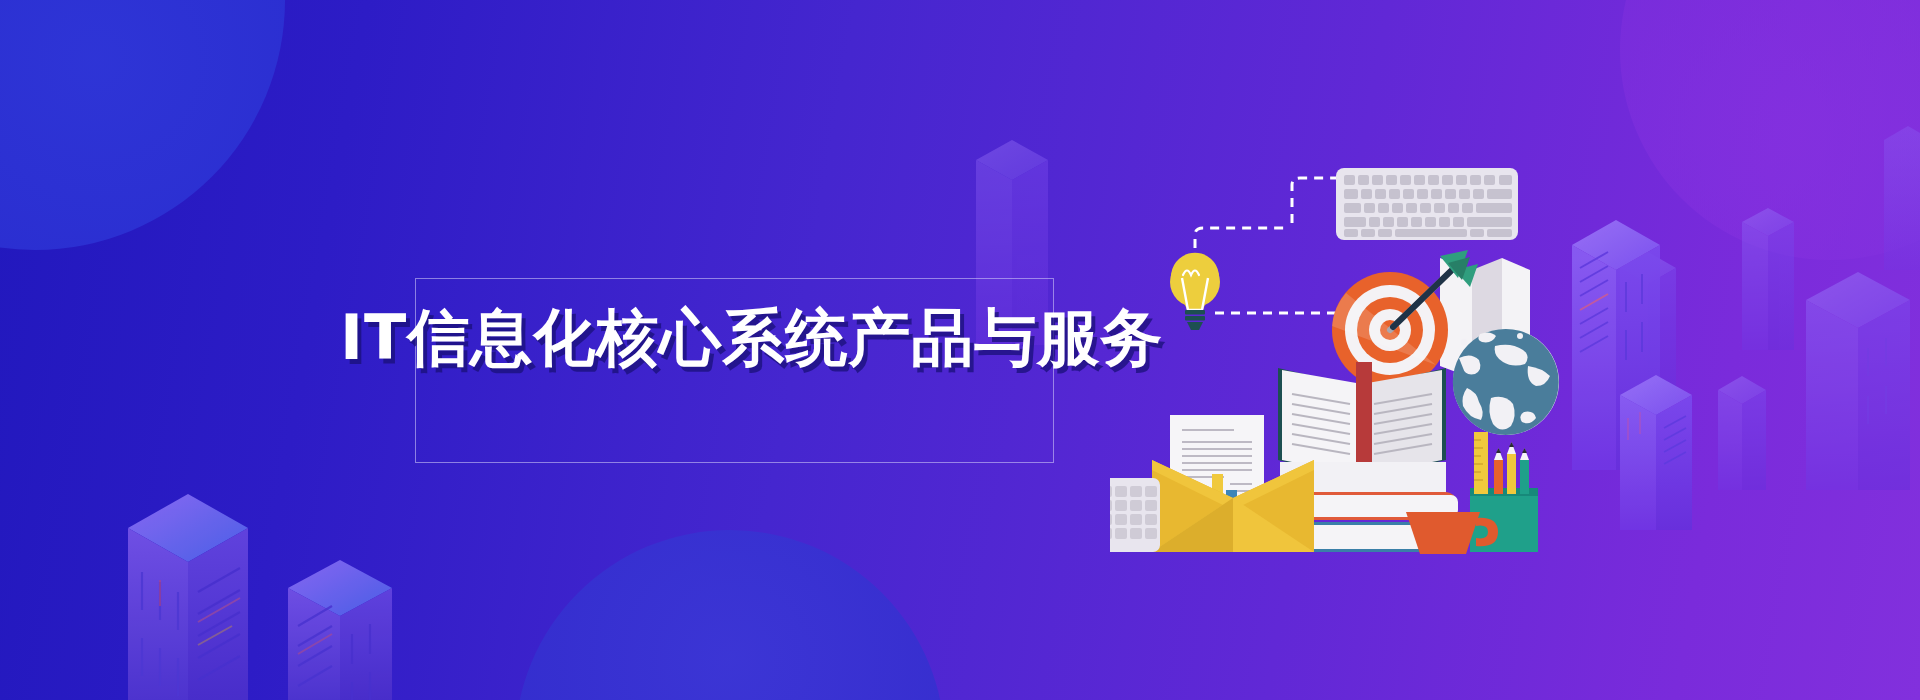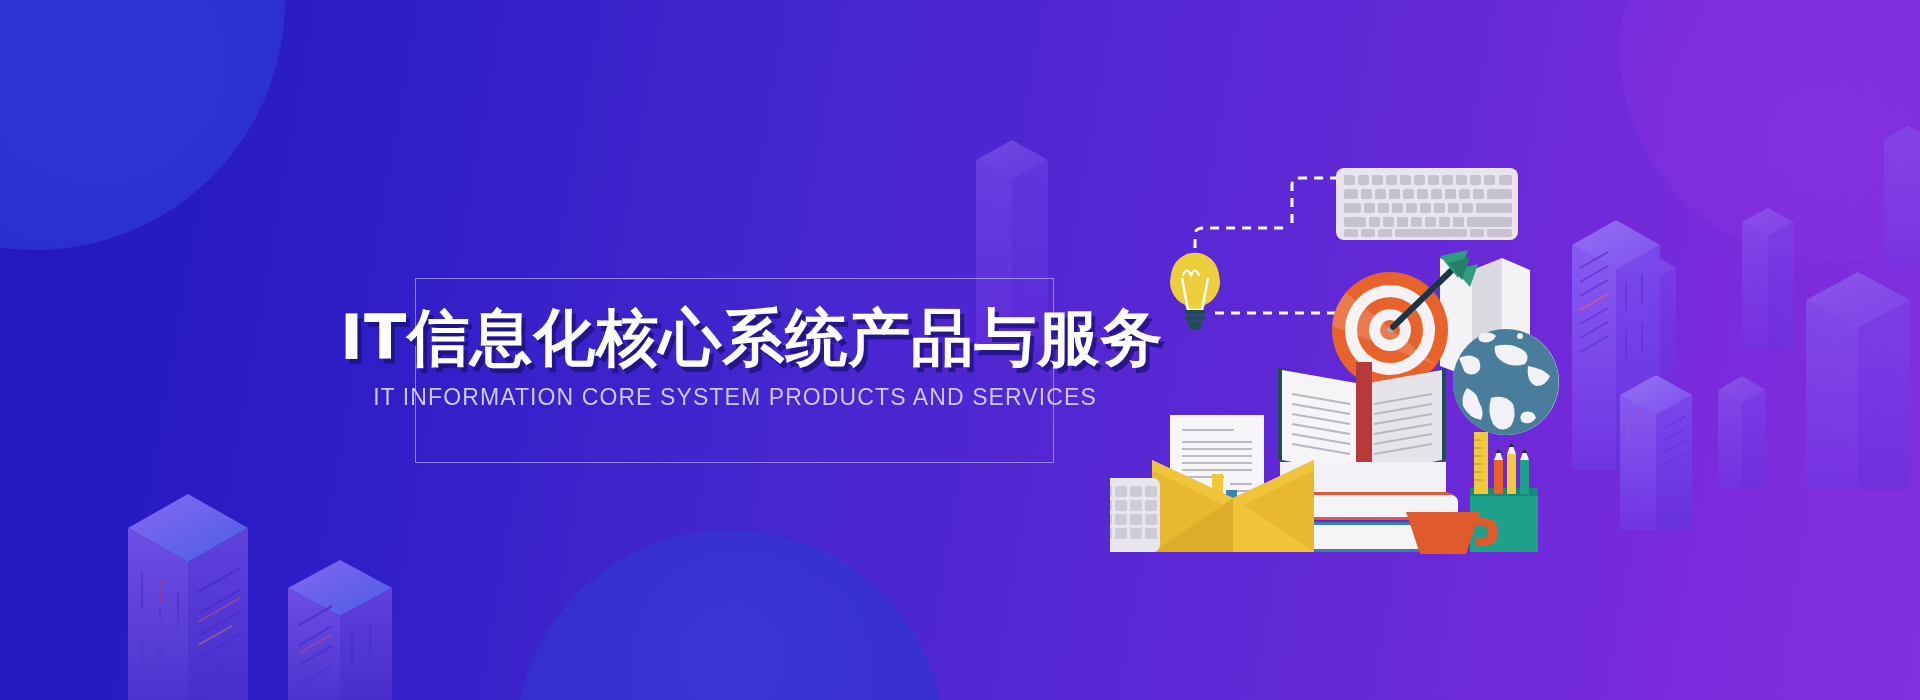--- a/index.html
+++ b/index.html
@@ -215,21 +215,20 @@
 
     <g opacity="0.38">
       <polygon points="1884,140 1908,126 1920,133 1920,270 1884,270" fill="url(#pLeft)"></polygon>
     </g>
   </svg>
 
   <div class="text-frame"></div>
 
   <div class="headline-wrap">
     <div class="headline">IT信息化核心系统产品与服务</div>
-    <div class="subline">IT INFORMATION CORE SYSTEM PRODUCTS AND SERVICES</div>
   </div>
 
   <div class="illus">
     <svg width="460" height="440" viewBox="0 0 460 440" xmlns="http://www.w3.org/2000/svg">
 
       <g fill="none" stroke="#ffffff" stroke-width="3" stroke-dasharray="9 7" stroke-linecap="butt">
         <path d="M182,93 L182,55 Q182,48 190,48 L282,48"></path>
         <path d="M85,150 L85,105 Q85,98 93,98 L178,98"></path>
         <path d="M105,183 L258,183"></path>
       </g>

